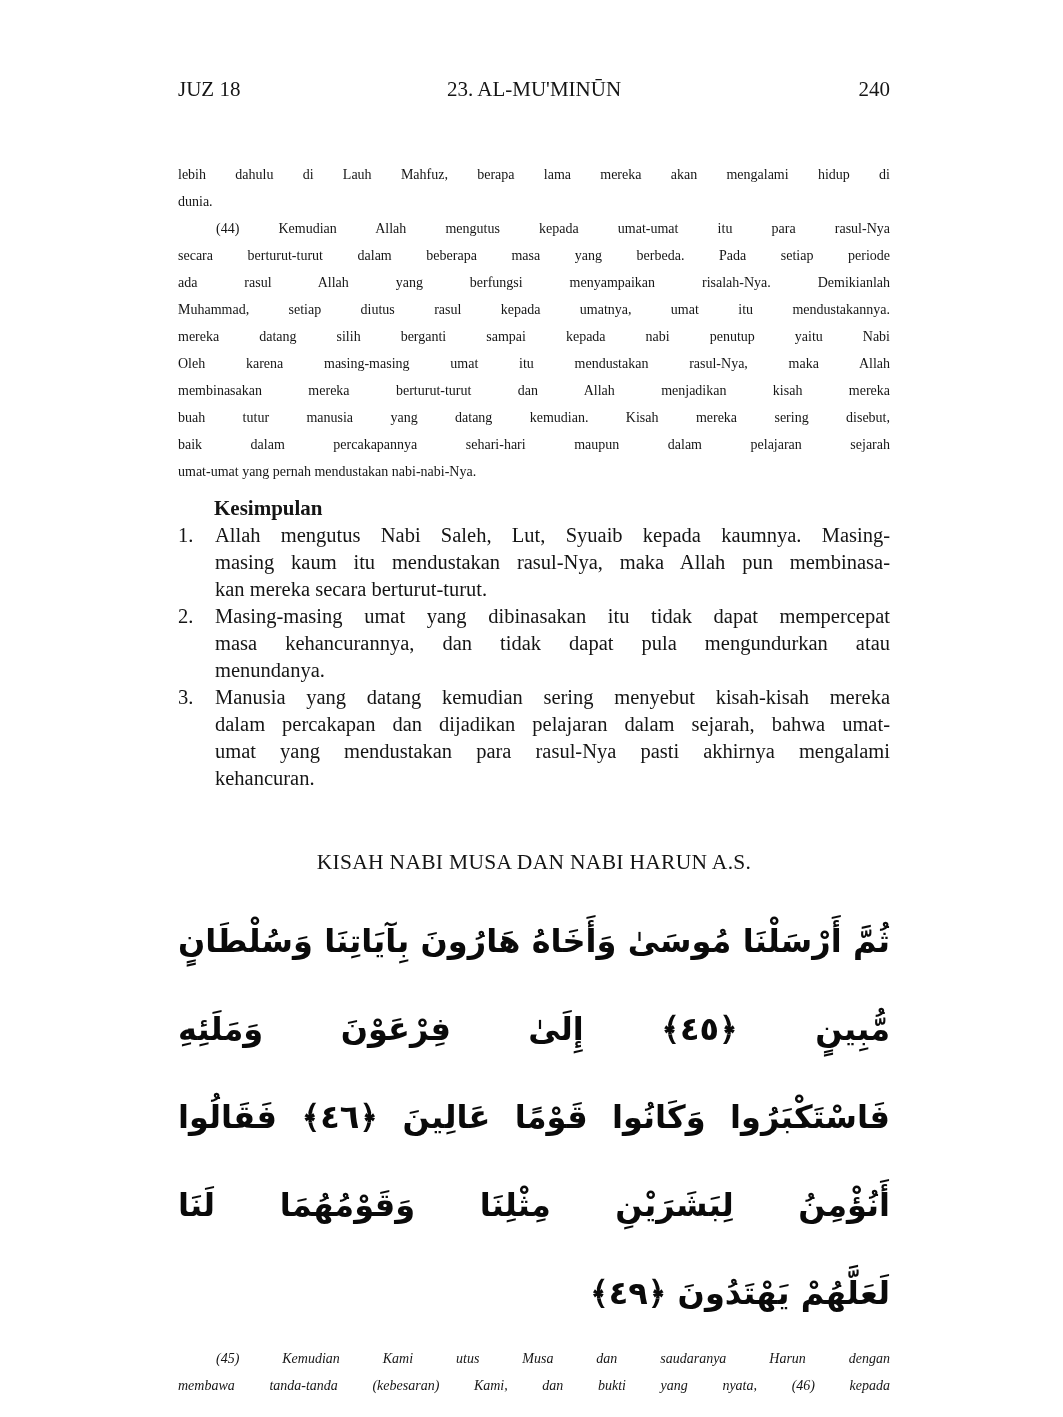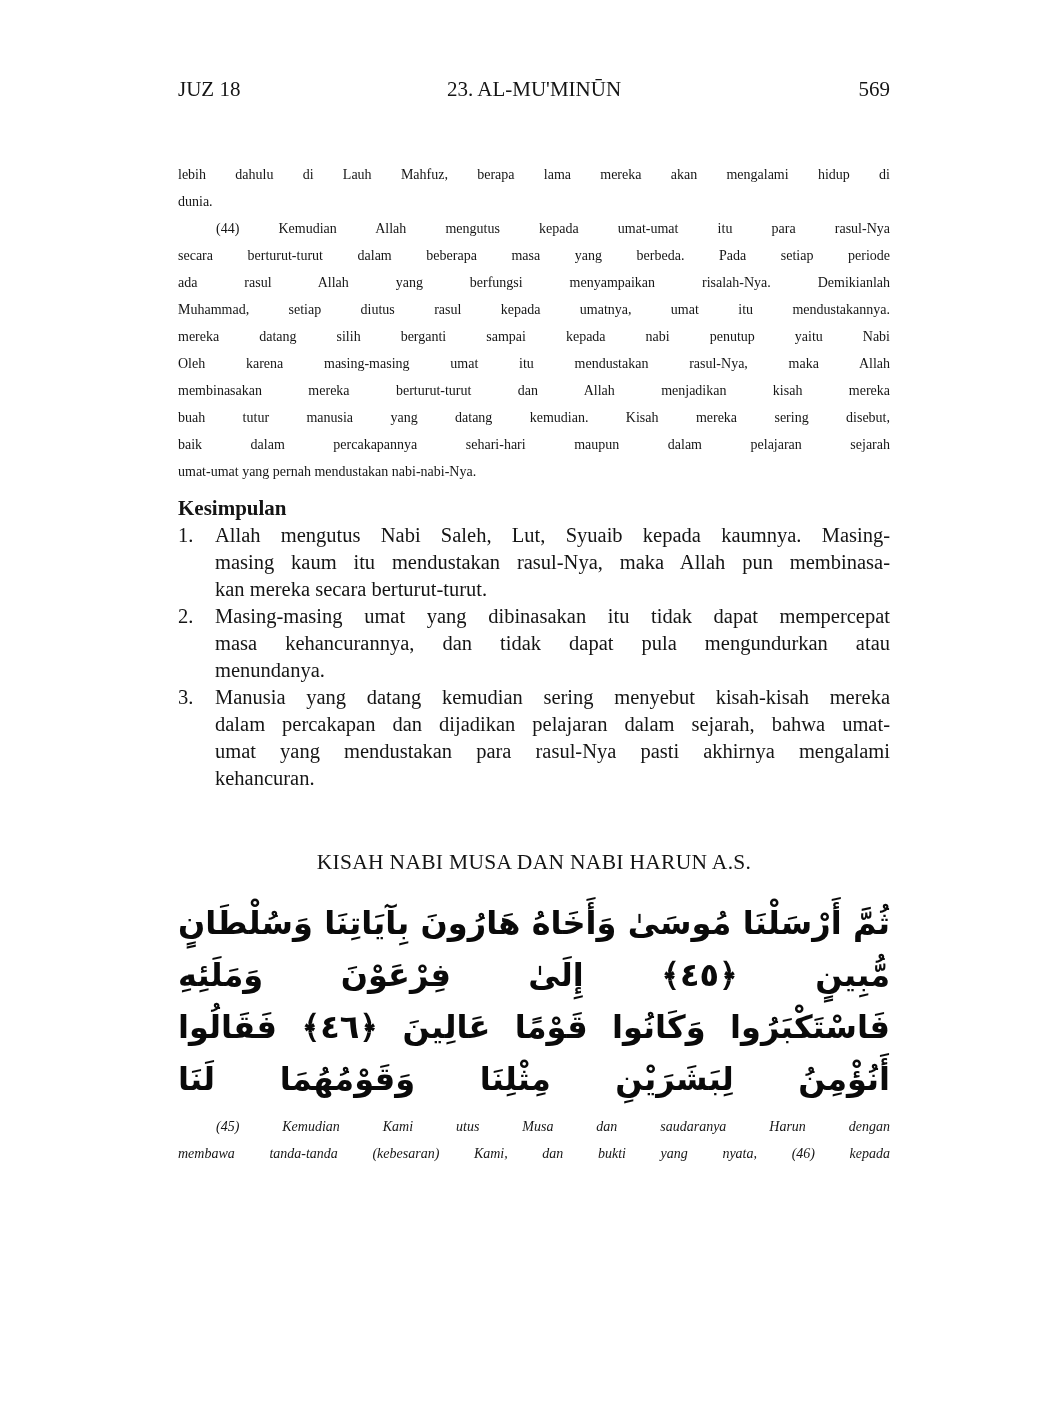--- a/index.html
+++ b/index.html
@@ -29,59 +29,59 @@
   .header .hright { width: 160px; text-align: right; }
 
   .para { font-size: 14px; line-height: 27px; }
   .jline { text-align: justify; text-align-last: justify; }
   .jline.jlast { text-align-last: left; }
   .indent-first .jline.jfirst { text-indent: 38px; }
 
   .p-intro { margin-top: 60px; }
 
   .kesimpulan { margin-top: 9px; }
-  .k-title { font-weight: bold; font-size: 21px; line-height: 28px; }
+  .k-title { font-weight: bold; font-size: 21px; line-height: 28px; margin-left: 36px; }
   .kitem { display: flex; font-size: 20.5px; line-height: 27px; }
   .knum { width: 37px; flex: none; }
   .ktext { flex: 1; min-width: 0; }
 
   .section-title {
     margin-top: 57px;
     text-align: center;
     font-weight: normal;
     font-size: 21.5px;
     line-height: 26px;
     letter-spacing: 0.3px;
   }
 
   .arabic {
     margin-top: 22px;
     direction: rtl;
     font-family: "DejaVu Sans", sans-serif;
     font-weight: bold;
     font-size: 32px;
-    line-height: 52px;
+    line-height: 88px;
     color: #0a0a0a;
   }
   .arabic .jline { text-align: justify; text-align-last: justify; }
   .arabic .jline.jlast { text-align-last: right; }
 
   .terjemah-title { margin-top: 10px; font-weight: bold; font-size: 21px; line-height: 27px; }
   .terjemah-body { margin-top: 8px; font-style: italic; }
 </style>
 </head>
 <body>
 
 <div class="page">
   <div class="content">
 
     <div class="header">
       <span class="hleft">JUZ 18</span>
       <span class="hmid">23. AL-MU'MINŪN</span>
-      <span class="hright">569</span>
+      <span class="hright">240</span>
     </div>
 
     <div class="para p-intro">
         <div class="jline jfirst">lebih dahulu di Lauh Mahfuz, berapa lama mereka akan mengalami hidup di</div>
         <div class="jline jlast">dunia.</div>
       </div>
 
     <div class="para indent-first">
         <div class="jline jfirst">(44) Kemudian Allah mengutus kepada umat-umat itu para rasul-Nya</div>
         <div class="jline">secara berturut-turut dalam beberapa masa yang berbeda. Pada setiap periode</div>
@@ -125,20 +125,21 @@
             <div class="jline jlast">kehancuran.</div>
           </div>
       </div>
     </div>
 
     <div class="section-title">KISAH NABI MUSA DAN NABI HARUN A.S.</div>
 
     <div class="arabic" dir="rtl" lang="ar">
         <div class="jline jfirst">ثُمَّ أَرْسَلْنَا مُوسَىٰ وَأَخَاهُ هَارُونَ بِآيَاتِنَا وَسُلْطَانٍ مُّبِينٍ ﴿٤٥﴾ إِلَىٰ فِرْعَوْنَ وَمَلَئِهِ</div>
         <div class="jline">فَاسْتَكْبَرُوا وَكَانُوا قَوْمًا عَالِينَ ﴿٤٦﴾ فَقَالُوا أَنُؤْمِنُ لِبَشَرَيْنِ مِثْلِنَا وَقَوْمُهُمَا لَنَا</div>
+        <div class="jline jlast">لَعَلَّهُمْ يَهْتَدُونَ ﴿٤٩﴾</div>
       </div>
 
 
     <div class="para terjemah-body indent-first">
         <div class="jline jfirst">(45) Kemudian Kami utus Musa dan saudaranya Harun dengan</div>
         <div class="jline">membawa tanda-tanda (kebesaran) Kami, dan bukti yang nyata, (46) kepada</div>
       </div>
 
   </div>
 </div>

